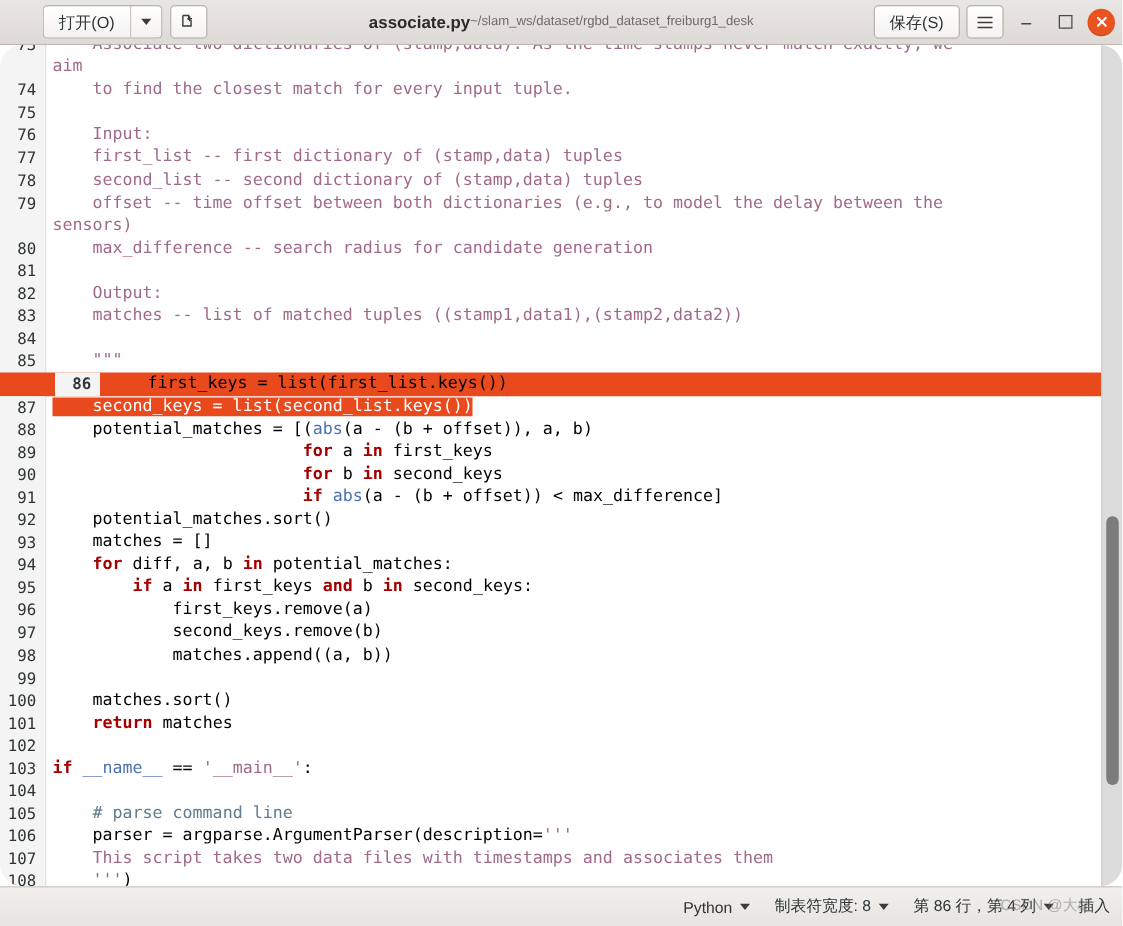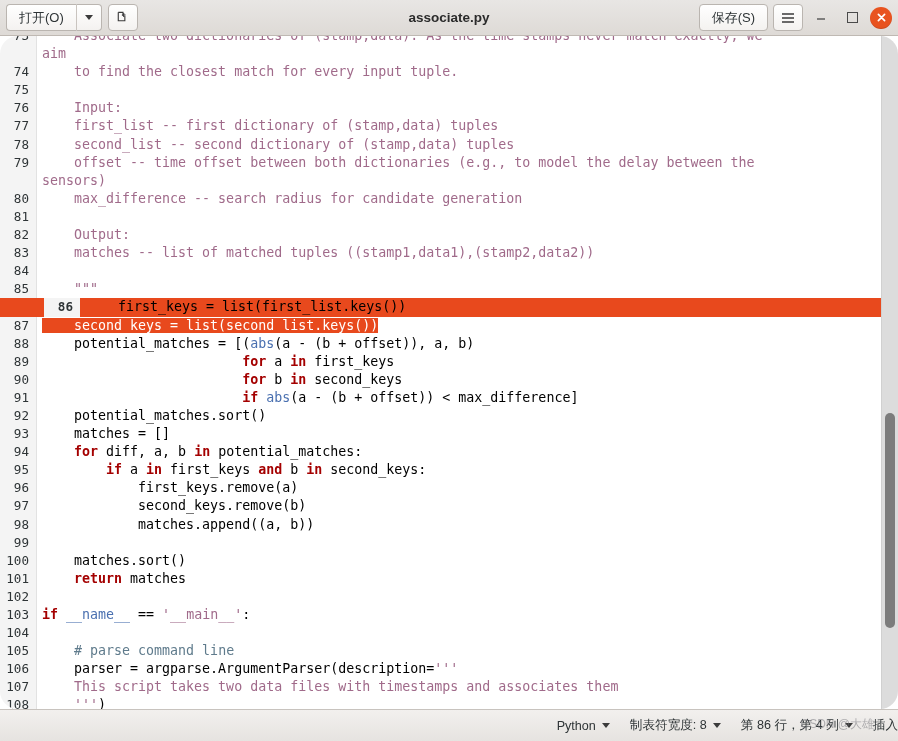--- a/index.html
+++ b/index.html
@@ -41,20 +41,21 @@
     color: #2e3436;
     font-size: 13px;
     cursor: pointer;
   }
 
   .split-group { display:flex; }
   .split-group .btn-open {
     border-top-right-radius: 0; border-bottom-right-radius: 0;
     border-right: none;
     padding: 0 12px;
+    margin-left: 28px;
   }
   .split-group .btn-arrow {
     border-top-left-radius: 0; border-bottom-left-radius: 0;
     width: 26px;
     border-left: 1px solid #c9c4bf;
   }
   .tri-down {
     width:0;height:0;
     border-left:4.5px solid transparent;
     border-right:4.5px solid transparent;
@@ -183,20 +184,21 @@
 
   
   .statusbar {
     height: 31px; min-height:31px;
     background: linear-gradient(to bottom,#f2f0ee 0%, #e6e3e0 100%);
     border-top: 1px solid #c8c3be;
     display:flex;
     align-items:center;
     justify-content:flex-end;
     gap: 20px;
+    padding-right: 10px;
     font-size: 12.6px;
     color:#2e3436;
     position:relative;
   }
   .sb-item { display:flex; align-items:center; gap:6px; cursor:pointer; }
   .sb-static { cursor:default; }
   .sb-tri {
     width:0;height:0;
     border-left:4px solid transparent;
     border-right:4px solid transparent;
@@ -237,20 +239,21 @@
         <svg width="15" height="15" viewBox="0 0 16 16">
           <path d="M3.5 2.5 h5 v4" fill="none" stroke="#3b3b3b" stroke-width="1.2"></path>
           <path d="M3.5 2.5 v9 h7 v-5" fill="none" stroke="#3b3b3b" stroke-width="1.2"></path>
           <path d="M9.3 3.2 v4.2 M7.3 5.3 h4" fill="none" stroke="#3b3b3b" stroke-width="1.2"></path>
         </svg>
       </div>
     </div>
 
     <div class="tb-title">
       <div class="t1">associate.py</div>
+      <div class="t2">~/slam_ws/dataset/rgbd_dataset_freiburg1_desk</div>
     </div>
 
     <div class="tb-right">
       <div class="btn btn-save">
         <span>保存(S)</span>
       </div>
       <div class="btn btn-menu">
         <svg width="14" height="12" viewBox="0 0 14 12">
           <path d="M1 2h12M1 6h12M1 10h12" stroke="#3b3b3b" stroke-width="1.3" fill="none"></path>
         </svg>

